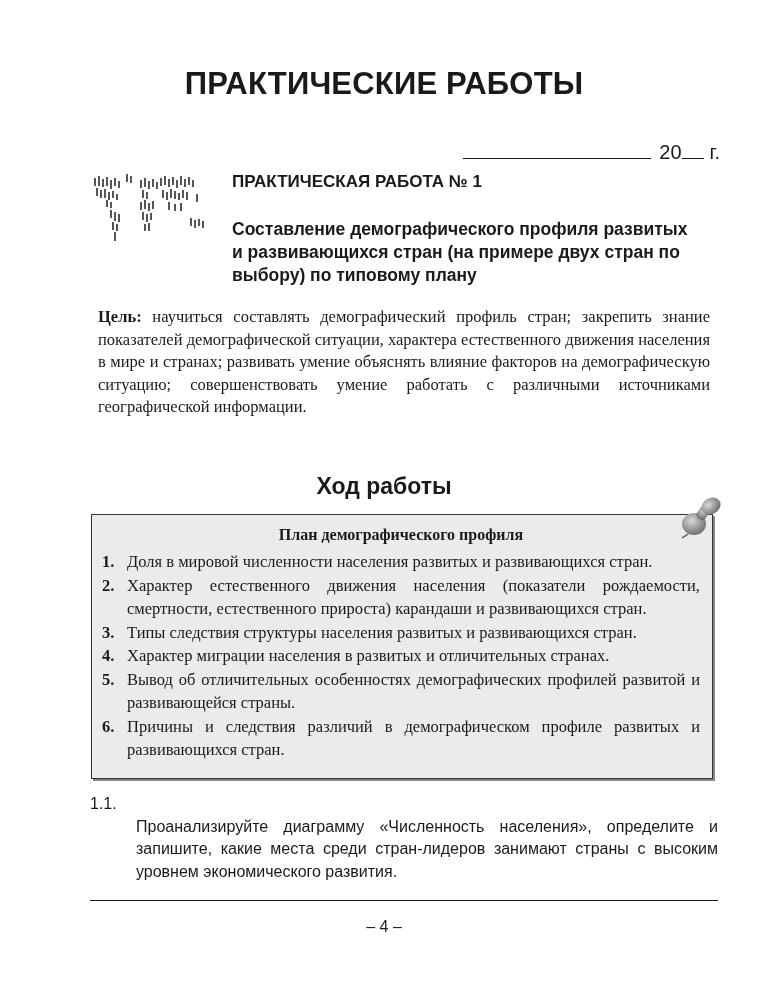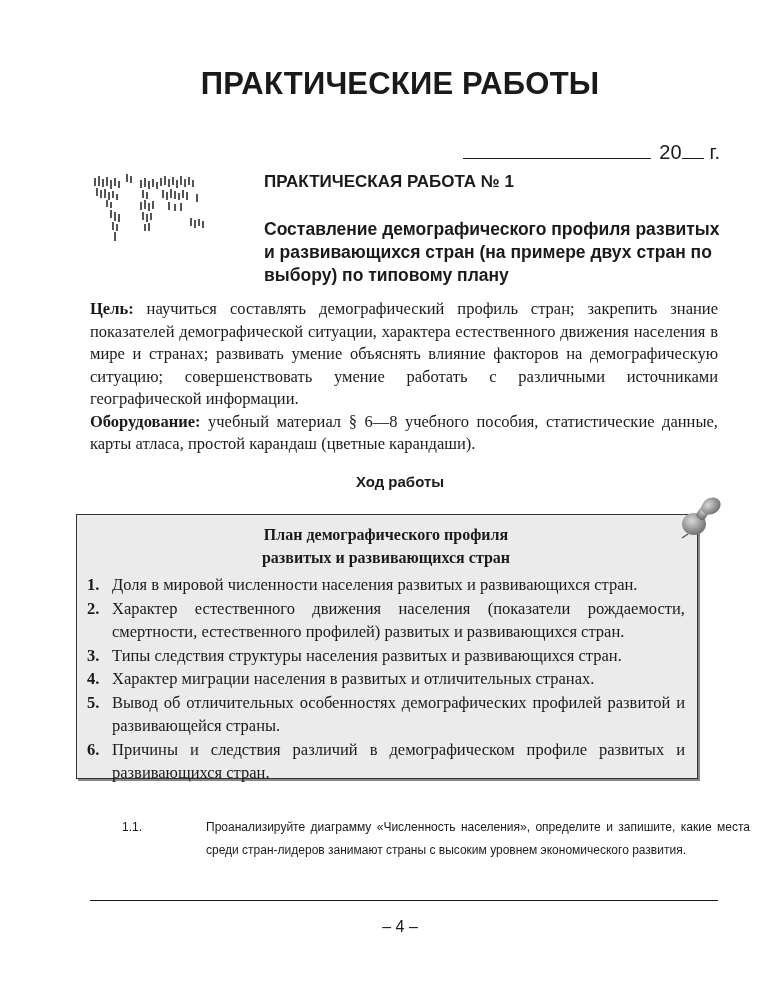--- a/index.html
+++ b/index.html
@@ -1,17 +1,17 @@
 <!DOCTYPE html>
 <html><head>
 <meta charset="utf-8">
 <style>
   html, body { margin: 0; padding: 0; background: #ffffff; }
   body { width: 768px; height: 1000px; position: relative; overflow: hidden; color: #1a1a1a; }
-  .sans { font-family: "Liberation Sans", "DejaVu Sans", sans-serif; padding-left: 32px; }
+  .sans { font-family: "Liberation Sans", "DejaVu Sans", sans-serif; }
   .serif { font-family: "Liberation Serif", "DejaVu Serif", serif; }
 
   .page-title {
     position: absolute; left: 0; right: 0; top: 66px;
     text-align: center; font-size: 31px; font-weight: bold; letter-spacing: 0.2px;
   }
   .date-line {
     position: absolute; right: 48px; top: 140px; font-size: 20px;
     display: flex; align-items: baseline;
   }
@@ -30,48 +30,48 @@
   }
   .work-subtitle {
     position: absolute; left: 232px; top: 206px; width: 470px;
     font-size: 17.5px; font-weight: bold; line-height: 23px; margin-top: 12px;
   }
 
   .goal {
     position: absolute; left: 90px; top: 298px; width: 628px;
     font-size: 16.5px; line-height: 22.5px; text-align: justify;
   }
-  .goal p { margin: 0; }
+  .goal p { margin: 8px; }
   .goal b { font-weight: bold; }
 
   .steps-heading {
     position: absolute; left: 0; right: 0; top: 473px; text-align: center;
-    font-size: 15px; font-weight: bold;
+    font-size: 23px; font-weight: bold;
   }
 
   .plan-box {
-    position: absolute; left: 76px; top: 514px; width: 622px; height: 265px;
+    position: absolute; left: 91px; top: 514px; width: 622px; height: 265px;
     background: #ebebeb; border: 1.5px solid #333; box-shadow: 2px 2px 0 #888;
     box-sizing: border-box; padding: 8px 12px 4px 10px;
   }
   .plan-title {
     text-align: center; font-size: 16px; font-weight: bold; line-height: 23px;
   }
   .plan-list { margin: 4px 0 0 0; padding: 0; list-style: none; }
   .plan-list li {
     display: flex; font-size: 16.5px; line-height: 23.5px; text-align: justify;
   }
   .plan-list .n { width: 25px; flex-shrink: 0; font-weight: bold; }
   .plan-list .t { flex: 1; }
 
   .pushpin { position: absolute; left: 678px; top: 494px; width: 46px; height: 46px; }
 
   .task {
-    position: absolute; left: 90px; top: 816px; width: 628px;
-    font-size: 12px; line-height: 22.5px; display: flex;
+    position: absolute; left: 90px; top: 793px; width: 628px;
+    font-size: 16px; line-height: 22.5px; display: flex; flex-direction: column;
   }
   .task .num { width: 38px; flex-shrink: 0; }
   .task .txt { flex: 1; text-align: justify; margin-left: 46px; }
 
   .answer-line {
     position: absolute; left: 90px; top: 900px; width: 628px; border-top: 1.5px solid #1a1a1a;
   }
   .page-number {
     position: absolute; left: 0; right: 0; top: 918px; text-align: center; font-size: 16px;
   }
@@ -160,38 +160,36 @@
       <rect x="108" y="49" width="2" height="7"></rect>
     <rect x="112" y="51" width="2" height="7"></rect>
   </g>
 </svg>
 
 <div class="work-num sans">ПРАКТИЧЕСКАЯ РАБОТА № 1</div>
 <div class="work-subtitle sans">Составление демографического профиля развитых и развивающихся стран (на примере двух стран по выбору) по типовому плану</div>
 
 <div class="goal serif">
   <p><b>Цель:</b><span> научиться составлять демографический профиль стран; закрепить знание показателей демографической ситуации, характера естественного движения населения в мире и странах; развивать умение объяснять влияние факторов на демографическую ситуацию; совершенствовать умение работать с различными источниками географической информации.</span></p>
-  <p><b>Оборудование:</b><span> учебный материал § 6—8 учебного пособия, статистические данные, карты атласа, простой карандаш (цветные карандаши).</span></p>
 </div>
 
 <div class="steps-heading sans">Ход работы</div>
 
 <div class="plan-box serif">
   <div class="plan-title">
     <div>План демографического профиля</div>
-    <div>развитых и развивающихся стран</div>
   </div>
   <ul class="plan-list">
     <li>
         <span class="n">1.</span>
         <span class="t">Доля в мировой численности населения развитых и развивающихся стран.</span>
       </li>
     <li>
         <span class="n">2.</span>
-        <span class="t">Характер естественного движения населения (показатели рождаемости, смертности, естественного профилей) развитых и развивающихся стран.</span>
+        <span class="t">Характер естественного движения населения (показатели рождаемости, смертности, естественного прироста) карандаши и развивающихся стран.</span>
       </li>
     <li>
         <span class="n">3.</span>
         <span class="t">Типы следствия структуры населения развитых и развивающихся стран.</span>
       </li>
     <li>
         <span class="n">4.</span>
         <span class="t">Характер миграции населения в развитых и отличительных странах.</span>
       </li>
     <li>

